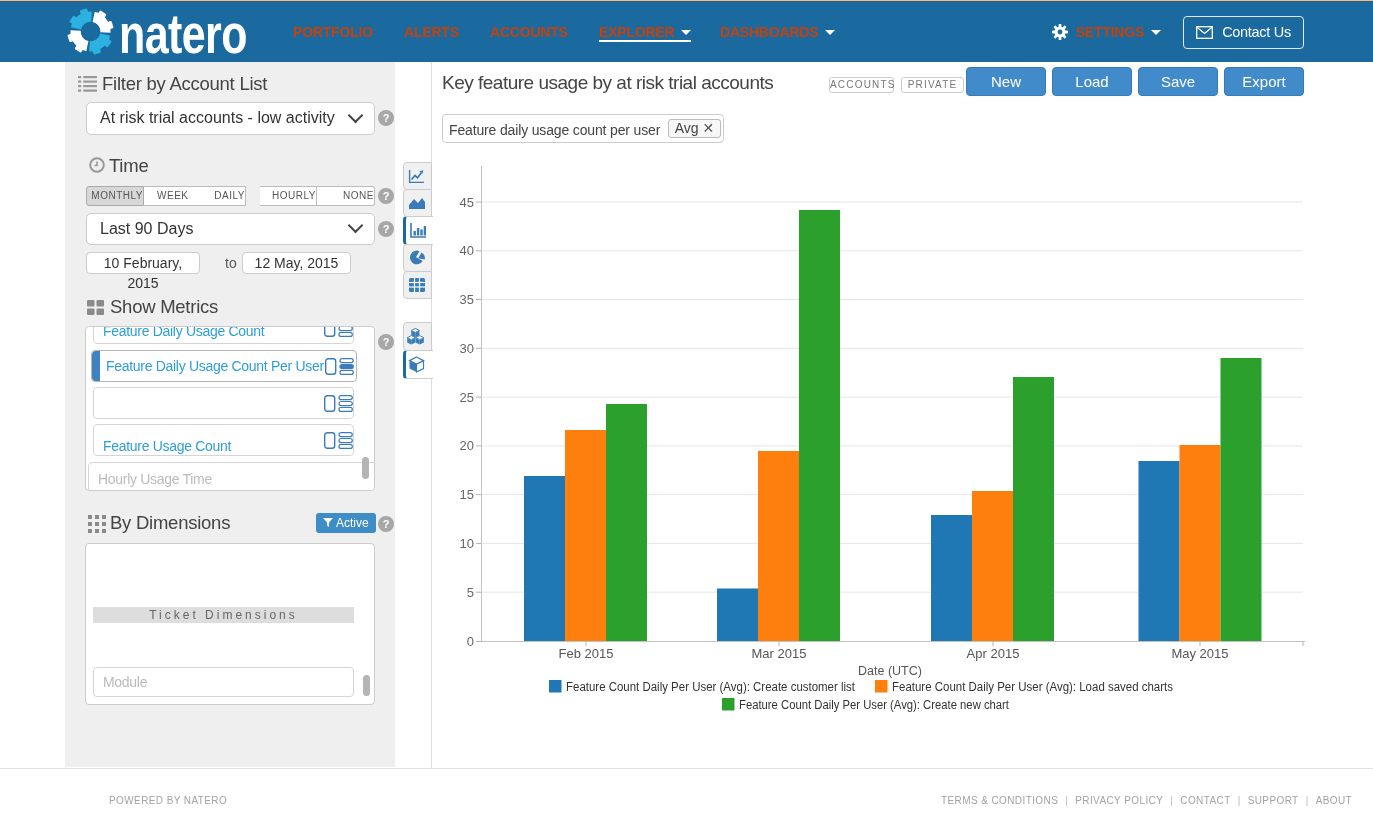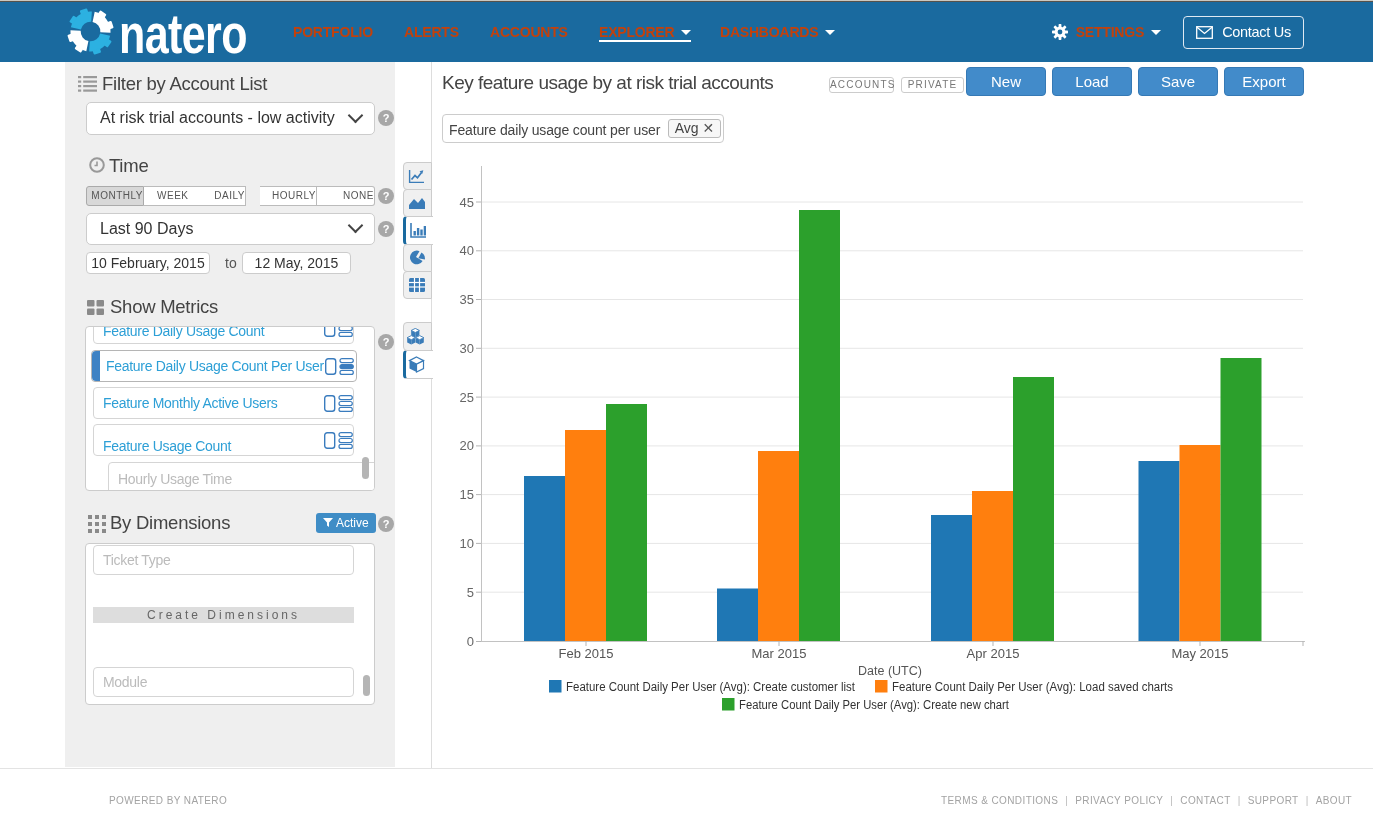--- a/index.html
+++ b/index.html
@@ -125,21 +125,21 @@
 <div class="abs seg" style="left:86px;width:58px;border-radius:3px 0 0 3px;background:#d8d8d8;border-color:#aaa">MONTHLY</div>
 <div class="abs seg" style="left:144px;width:58px;border-left:none">WEEKLY</div>
 <div class="abs seg" style="left:188px;width:58px;border-left:none">DAILY</div>
 <div class="abs seg" style="left:260px;width:57px;border-left:none">HOURLY</div>
 <div class="abs seg" style="left:317px;width:58px;border-left:none;border-radius:0 3px 3px 0">NONE</div>
 <div class="abs qm" style="left:378px;top:188px">?</div>
 <div class="abs box" style="left:86px;top:213px;width:289px;height:32px"></div>
 <div class="abs sel-text" style="left:100px;top:220px">Last 90 Days</div>
 <div class="abs chev" style="left:350px;top:220px"></div>
 <div class="abs qm" style="left:378px;top:221px">?</div>
-<div class="abs dateinp" style="left:86px;width:124px">10 February, 2015</div>
+<div class="abs dateinp" style="left:86px;width:114px">10 February, 2015</div>
 <div class="abs" style="left:225px;top:255px;font-size:14px;color:#555">to</div>
 <div class="abs dateinp" style="left:242px;width:109px">12 May, 2015</div>
 
 <svg class="abs" style="left:87px;top:300px" width="17" height="15" viewBox="0 0 17 15" fill="#8a8a8a">
   <rect x="0" y="0" width="7.5" height="6.5" rx="1"></rect>
     <rect x="9.5" y="0" width="7.5" height="6.5" rx="1"></rect>
   <rect x="0" y="8.5" width="7.5" height="6.5" rx="1"></rect>
     <rect x="9.5" y="8.5" width="7.5" height="6.5" rx="1"></rect>
 </svg>
 <div class="abs h" style="left:110px;top:296px">Show Metrics</div>
@@ -158,38 +158,37 @@
     <div class="bluebar"></div>
     <div class="mtext" style="position:absolute;left:14px;top:0px">Feature Daily Usage Count Per User</div>
     <svg style="position:absolute;left:233px;top:7px" width="29" height="17" viewBox="0 0 29 17">
       <rect x="0.7" y="0.7" width="10" height="15.6" rx="2.5" fill="none" stroke="#3a7cbe" stroke-width="1.4"></rect>
       <rect x="15" y="0.6" width="13.3" height="4" rx="2" fill="none" stroke="#3a7cbe" stroke-width="1.2"></rect>
       <rect x="15" y="6.5" width="13.3" height="4" rx="2" fill="#3a7cbe" stroke="#3a7cbe" stroke-width="1.2"></rect>
       <rect x="15" y="12.4" width="13.3" height="4" rx="2" fill="none" stroke="#3a7cbe" stroke-width="1.2"></rect>
     </svg>
   </div>
   <div class="mcard" style="position:absolute;left:7px;top:60px;width:261px;height:32px">
-    <div class="mtext" style="position:absolute;left:9px;top:0px">Feature Monthly Active Users</div>
     <svg style="position:absolute;left:230px;top:7px" width="29" height="17" viewBox="0 0 29 17">
       <rect x="0.7" y="0.7" width="10" height="15.6" rx="2.5" fill="none" stroke="#3a7cbe" stroke-width="1.4"></rect>
       <rect x="15" y="0.6" width="13.3" height="4" rx="2" fill="none" stroke="#3a7cbe" stroke-width="1.2"></rect>
       <rect x="15" y="6.5" width="13.3" height="4" rx="2" fill="none" stroke="#3a7cbe" stroke-width="1.2"></rect>
       <rect x="15" y="12.4" width="13.3" height="4" rx="2" fill="none" stroke="#3a7cbe" stroke-width="1.2"></rect>
     </svg>
   </div>
   <div class="mcard" style="position:absolute;left:7px;top:97px;width:261px;height:32px">
     <div class="mtext" style="position:absolute;left:9px;top:6px">Feature Usage Count</div>
     <svg style="position:absolute;left:230px;top:7px" width="29" height="17" viewBox="0 0 29 17">
       <rect x="0.7" y="0.7" width="10" height="15.6" rx="2.5" fill="none" stroke="#3a7cbe" stroke-width="1.4"></rect>
       <rect x="15" y="0.6" width="13.3" height="4" rx="2" fill="none" stroke="#3a7cbe" stroke-width="1.2"></rect>
       <rect x="15" y="6.5" width="13.3" height="4" rx="2" fill="none" stroke="#3a7cbe" stroke-width="1.2"></rect>
       <rect x="15" y="12.4" width="13.3" height="4" rx="2" fill="none" stroke="#3a7cbe" stroke-width="1.2"></rect>
     </svg>
   </div>
-  <div class="mcard" style="position:absolute;left:22px;top:135px;width:310px;height:34px">
+  <div class="mcard" style="position:absolute;left:2px;top:135px;width:310px;height:34px">
     <div class="gtext" style="position:absolute;left:9px;top:2px">Hourly Usage Time</div>
   </div>
   <div class="thumb" style="left:276px;top:130px;height:22px"></div>
 </div>
 
 <svg class="abs" style="left:88px;top:515px" width="18" height="18" viewBox="0 0 18 18" fill="#8a8a8a">
   <rect x="0" y="0" width="4" height="4"></rect>
     <rect x="7" y="0" width="4" height="4"></rect>
     <rect x="14" y="0" width="4" height="4"></rect>
   <rect x="0" y="7" width="4" height="4"></rect>
@@ -200,24 +199,21 @@
     <rect x="14" y="14" width="4" height="4"></rect>
 </svg>
 <div class="abs h" style="left:110px;top:512px">By Dimensions</div>
 <div class="abs" style="left:316px;top:513px;width:60px;height:20px;background:#3f8dc6;border-radius:3px;color:#fff;font-size:12px;text-align:center;line-height:20px">
   <svg width="10" height="10" viewBox="0 0 10 10" style="vertical-align:-1px">
       <path fill="#fff" d="M0 0h10L6 4.5V9L4 7.5V4.5z"></path>
     </svg>
   Active</div>
 <div class="abs qm" style="left:378px;top:516px">?</div>
 <div class="abs panel" style="top:543px;height:162px">
-  <div class="mcard" style="position:absolute;left:7px;top:1px;width:261px;height:30px">
-    <div class="gtext" style="position:absolute;left:9px;top:0px">Ticket Type</div>
-  </div>
-  <div style="position:absolute;left:7px;top:63px;width:261px;height:16px;background:#ddd;color:#666;font-size:12px;letter-spacing:3px;text-align:center;line-height:16px">Create Dimensions</div>
+  <div style="position:absolute;left:7px;top:63px;width:261px;height:16px;background:#ddd;color:#666;font-size:12px;letter-spacing:3px;text-align:center;line-height:16px">Ticket Dimensions</div>
   <div class="mcard" style="position:absolute;left:7px;top:123px;width:261px;height:30px">
     <div class="gtext" style="position:absolute;left:9px;top:0px">Module</div>
   </div>
   <div class="thumb" style="left:277px;top:131px;height:21px"></div>
 </div>
 
 <div class="abs" style="left:431px;top:62px;width:1px;height:706px;background:#ddd"></div>
 <div class="abs tab" style="top:162px;height:28px"></div>
 <div class="abs tab" style="top:189px;height:28px"></div>
 <div class="abs tab selected" style="top:216px;height:29px"></div>

